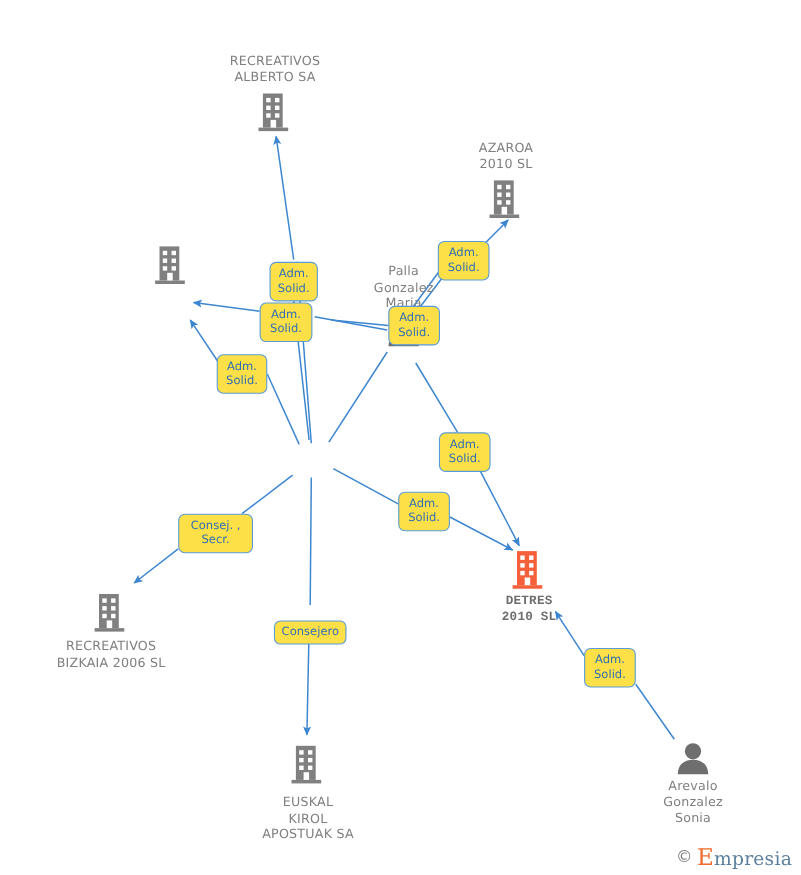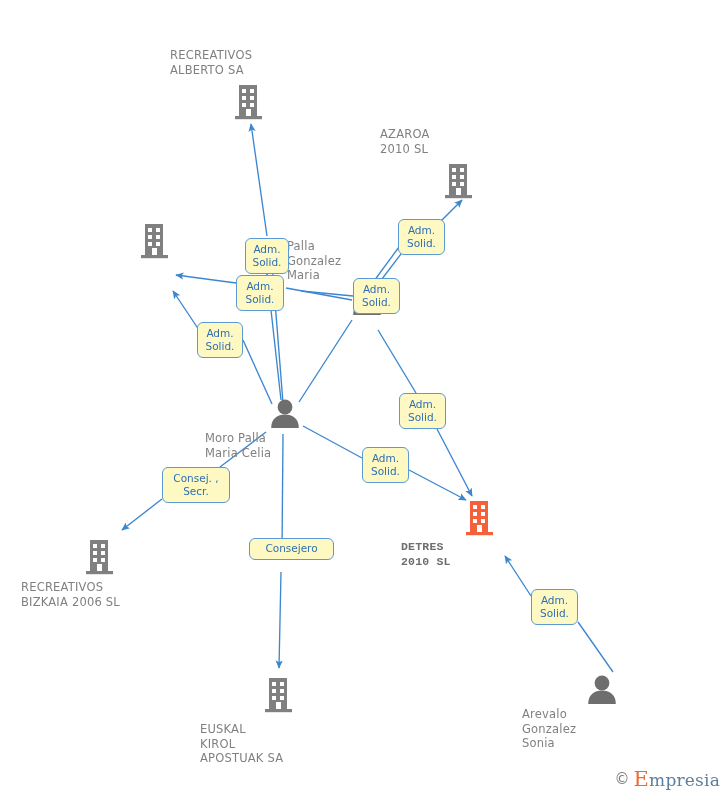--- a/index.html
+++ b/index.html
@@ -24,20 +24,21 @@
   }
   .edges-layer {
     position: absolute;
     left: 0; top: 0;
     width: 728px;
     height: 795px;
     pointer-events: none;
   }
   .node {
     position: absolute;
+    text-align: center;
     width: 160px;
     margin-left: -80px;
   }
   .node .node-label {
     font-size: 11.5px;
     line-height: 14.5px;
     color: #808080;
     letter-spacing: 0.2px;
     white-space: pre-line;
   }
@@ -47,21 +48,21 @@
     font-family: Liberation Mono, monospace;
   }
   .node-icon {
     display: block;
     margin: 0 auto;
   }
   .label-box {
     position: absolute;
     border: 1.3px solid #5a9bd5;
     border-radius: 6px;
-    background: #fef9c3;
+    background: #fde047;
     color: #2f6fb2;
     font-size: 10.5px;
     line-height: 13px;
     text-align: center;
     padding: 4px 6px 5px 6px;
     white-space: pre-line;
     box-sizing: border-box;
   }
   .watermark {
     position: absolute;
@@ -184,28 +185,20 @@
   <div class="node person" style="left:367px; top:239px;">
     <div class="node-label">Palla
 Gonzalez
 Maria</div>
     <svg class="node-icon" width="34" height="30" viewBox="0 0 34 30" style="margin-top:2px;">
       <circle cx="17" cy="9" r="7.4" fill="#6e6e6e"></circle>
       <path d="M3.2,30 C3.2,20.5 9.6,16.6 17,16.6 C24.4,16.6 30.8,20.5 30.8,30 Z" fill="#6e6e6e"></path>
     </svg>
   </div>
 
-  <div class="node person" style="left:285px; top:398px;">
-    <svg class="node-icon" width="34" height="30" viewBox="0 0 34 30">
-      <circle cx="17" cy="9" r="7.4" fill="#6e6e6e"></circle>
-      <path d="M3.2,30 C3.2,20.5 9.6,16.6 17,16.6 C24.4,16.6 30.8,20.5 30.8,30 Z" fill="#6e6e6e"></path>
-    </svg>
-    <div class="node-label" style="margin-top:3px;">Moro Palla
-Maria Celia</div>
-  </div>
 
   <div class="node company company-focus" style="left:481px; top:499px;">
     <svg class="node-icon" width="34" height="38" viewBox="0 0 34 38">
       <rect x="6" y="2" width="18" height="31" fill="#f4603a"></rect>
       <rect x="2" y="33" width="27" height="3.2" fill="#f4603a"></rect>
       <rect x="9" y="6" width="4" height="4" fill="#ffffff"></rect>
       <rect x="17" y="6" width="4" height="4" fill="#ffffff"></rect>
       <rect x="9" y="13" width="4" height="4" fill="#ffffff"></rect>
       <rect x="17" y="13" width="4" height="4" fill="#ffffff"></rect>
       <rect x="9" y="20" width="4" height="4" fill="#ffffff"></rect>
@@ -242,21 +235,21 @@
       <rect x="17" y="13" width="4" height="4" fill="#ffffff"></rect>
       <rect x="9" y="20" width="4" height="4" fill="#ffffff"></rect>
       <rect x="17" y="20" width="4" height="4" fill="#ffffff"></rect>
       <rect x="13" y="26" width="5" height="7" fill="#ffffff"></rect>
     </svg>
     <div class="node-label" style="margin-top:8px;">EUSKAL
 KIROL
 APOSTUAK SA</div>
   </div>
 
-  <div class="node person" style="left:602px; top:674px;">
+  <div class="node person" style="left:630px; top:674px;">
     <svg class="node-icon" width="34" height="30" viewBox="0 0 34 30">
       <circle cx="17" cy="9" r="7.4" fill="#6e6e6e"></circle>
       <path d="M3.2,30 C3.2,20.5 9.6,16.6 17,16.6 C24.4,16.6 30.8,20.5 30.8,30 Z" fill="#6e6e6e"></path>
     </svg>
     <div class="node-label" style="margin-top:3px;">Arevalo
 Gonzalez
 Sonia</div>
   </div>
 
   <div class="label-box" style="left:245px; top:238px; width:44px; height:36px;">Adm.
@@ -276,21 +269,21 @@
 
   <div class="label-box" style="left:399px; top:393px; width:47px; height:36px;">Adm.
 Solid.</div>
 
   <div class="label-box" style="left:362px; top:447px; width:47px; height:36px;">Adm.
 Solid.</div>
 
   <div class="label-box" style="left:162px; top:467px; width:68px; height:36px;">Consej. ,
 Secr.</div>
 
-  <div class="label-box" style="left:249px; top:538px; width:85px; height:22px; padding:3px 6px;">Consejero</div>
+  <div class="label-box" style="left:249px; top:564px; width:66px; height:22px; padding:3px 6px;">Consejero</div>
 
   <div class="label-box" style="left:531px; top:589px; width:47px; height:36px;">Adm.
 Solid.</div>
 
   <div class="watermark">
     <span class="c-mark">©</span>
     <span class="brand"><span class="brand-e">E</span><span>mpresia</span></span>
   </div>
 
 </div>

